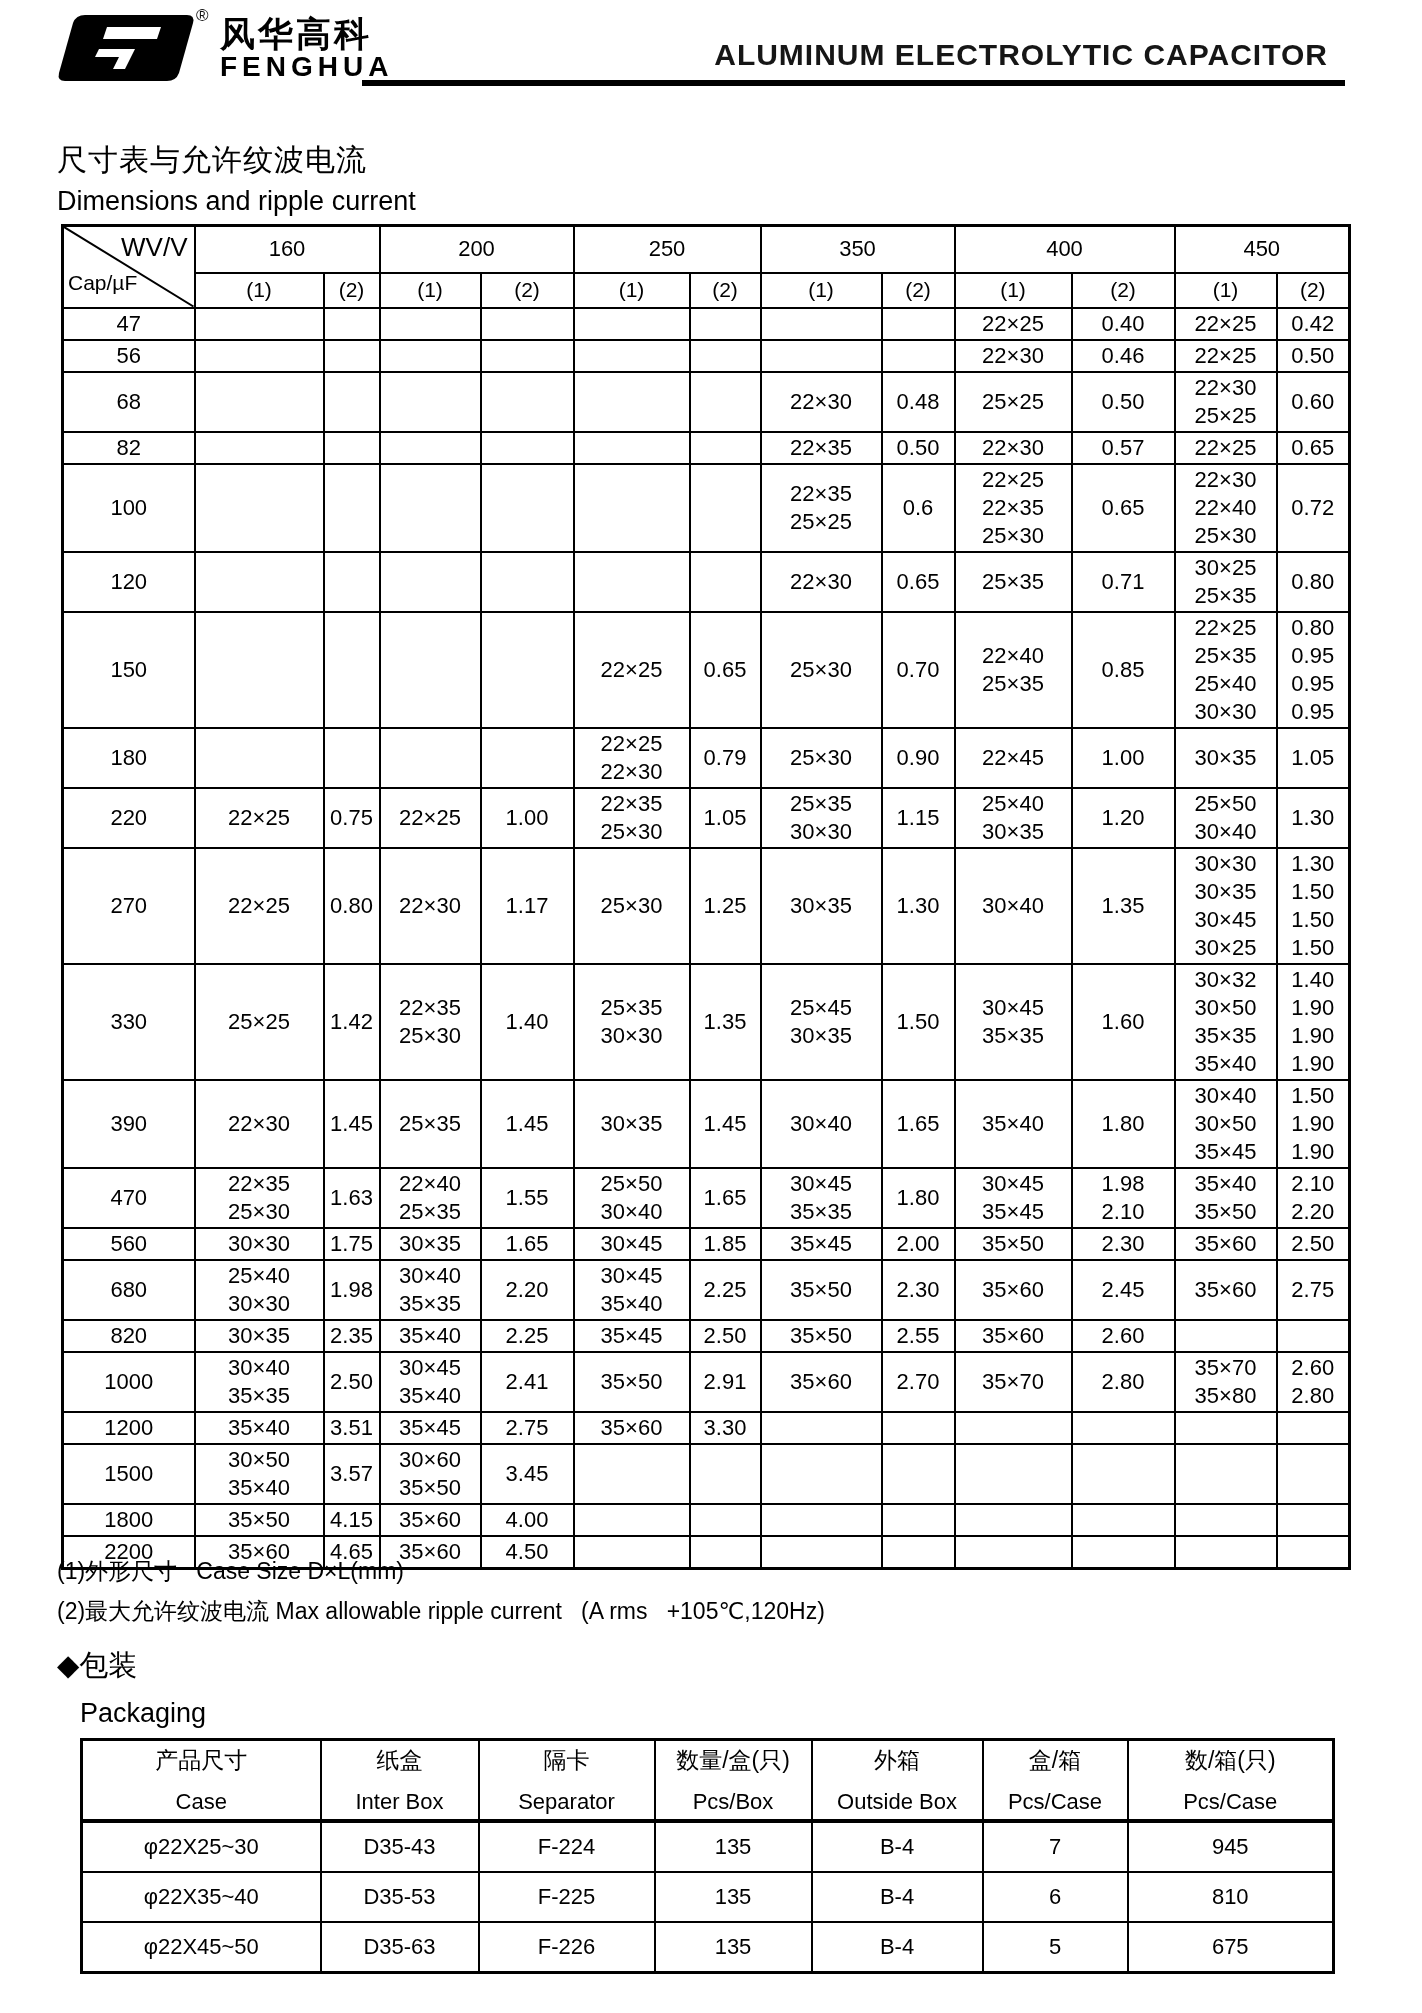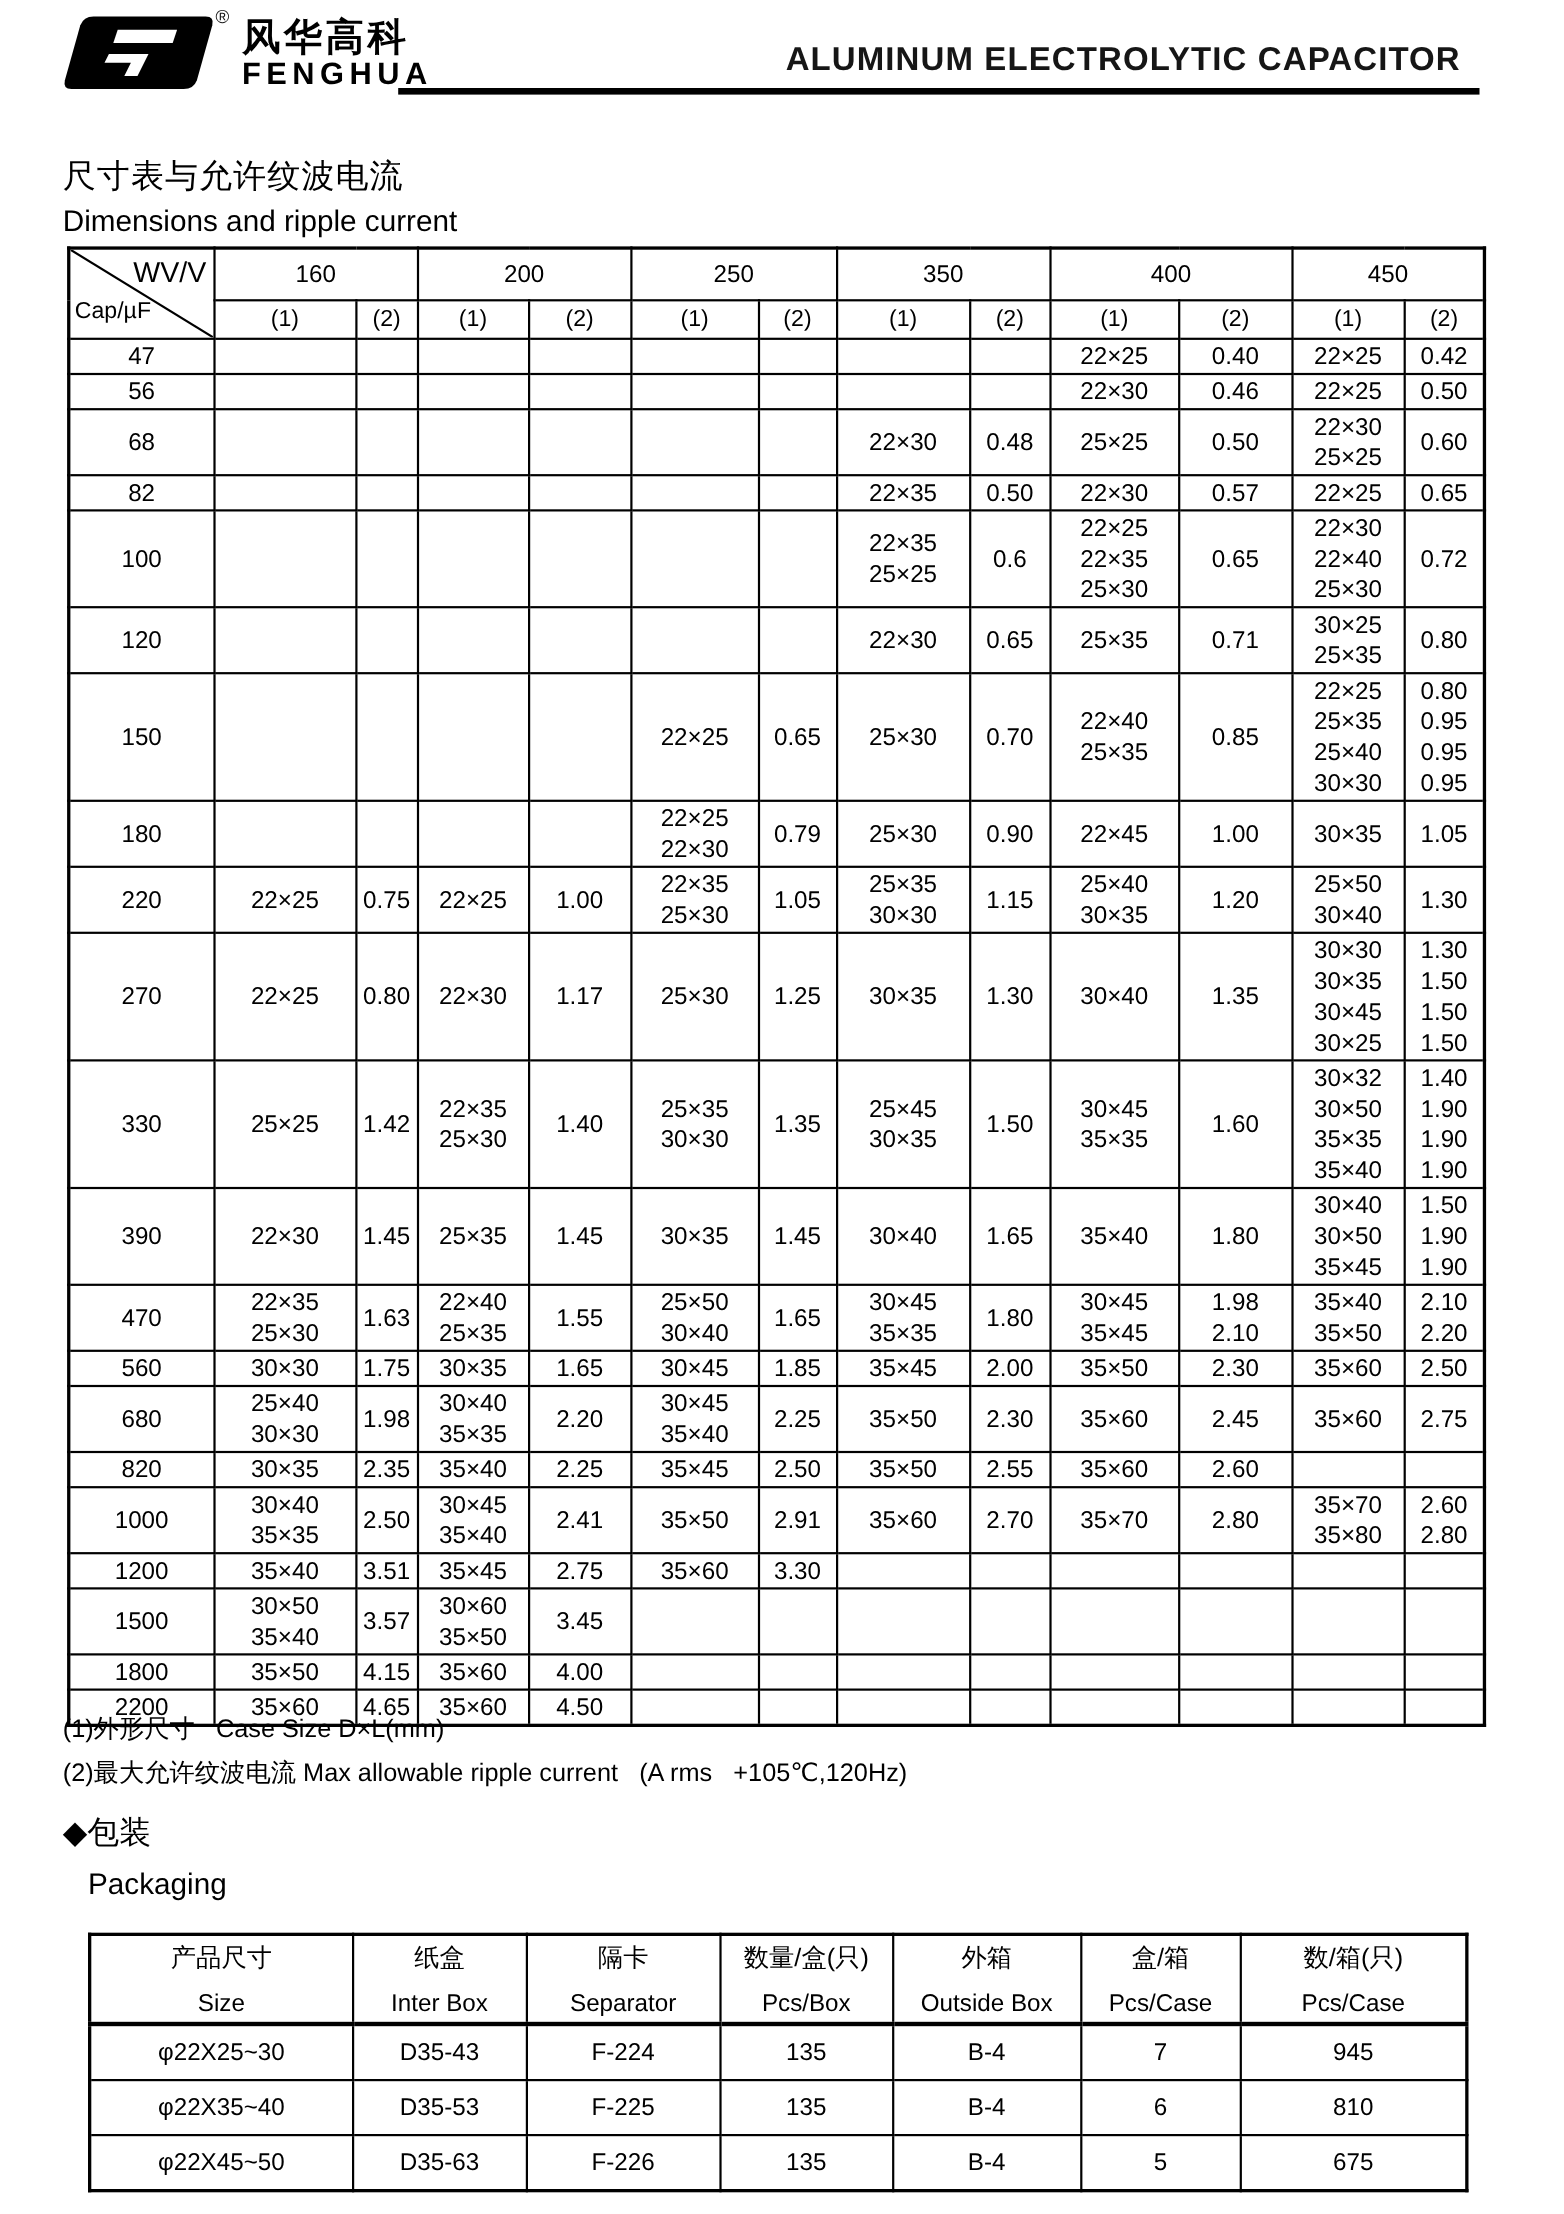--- a/index.html
+++ b/index.html
@@ -34,21 +34,21 @@
 
   
   .note{position:absolute;left:57px;margin:0;font-size:23px;white-space:pre;}
   .note-1{top:1556px;}
   .note-2{top:1596px;}
 
   
   .pkg-title-cn{position:absolute;left:57px;top:1646px;margin:0;font-size:29px;font-weight:500;}
   .pkg-title-en{position:absolute;left:80px;top:1698px;margin:0;font-size:27px;font-weight:400;}
   .pkg-table{position:absolute;left:80px;top:1738px;width:1252px;border-collapse:collapse;
-             table-layout:fixed;border:3px solid #000;font-size:22px;margin-top:19px;}
+             table-layout:fixed;border:3px solid #000;font-size:22px;}
   .pkg-table th,.pkg-table td{border:2px solid #000;text-align:center;vertical-align:middle;padding:0;}
   .pkg-table thead th{height:78px;border-bottom:4px solid #000;font-weight:400;}
   .pkg-table tbody td{height:48px;}
   .pkg-th-cn{font-size:23px;margin-bottom:13px;}
   .pkg-th-en{font-size:22px;}
 </style>
 </head>
 <body>
 
 <div class="page">
@@ -846,21 +846,21 @@
         <col style="width:176px">
       <col style="width:157px">
         <col style="width:171px">
         <col style="width:145px">
       <col style="width:206px">
     </colgroup>
     <thead>
       <tr>
         <th>
           <div class="pkg-th-cn">产品尺寸</div>
-          <div class="pkg-th-en">Size</div>
+          <div class="pkg-th-en">Case</div>
         </th>
         <th>
           <div class="pkg-th-cn">纸盒</div>
           <div class="pkg-th-en">Inter Box</div>
         </th>
         <th>
           <div class="pkg-th-cn">隔卡</div>
           <div class="pkg-th-en">Separator</div>
         </th>
         <th>

